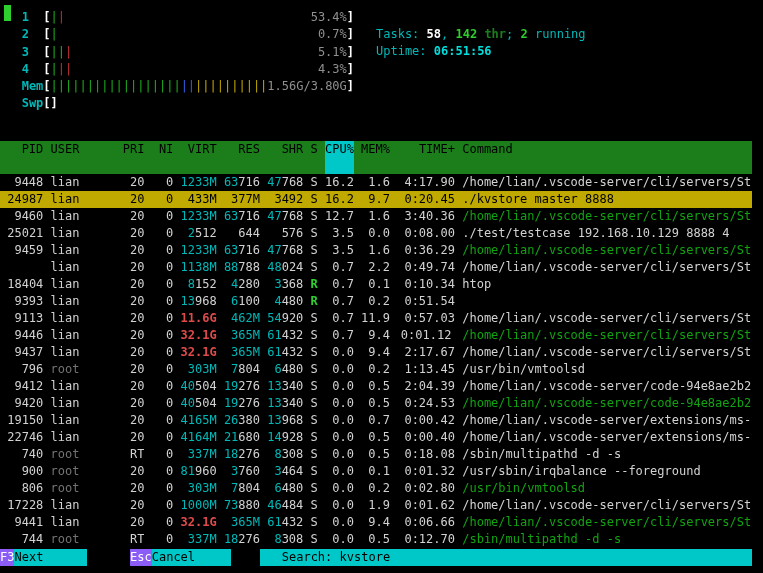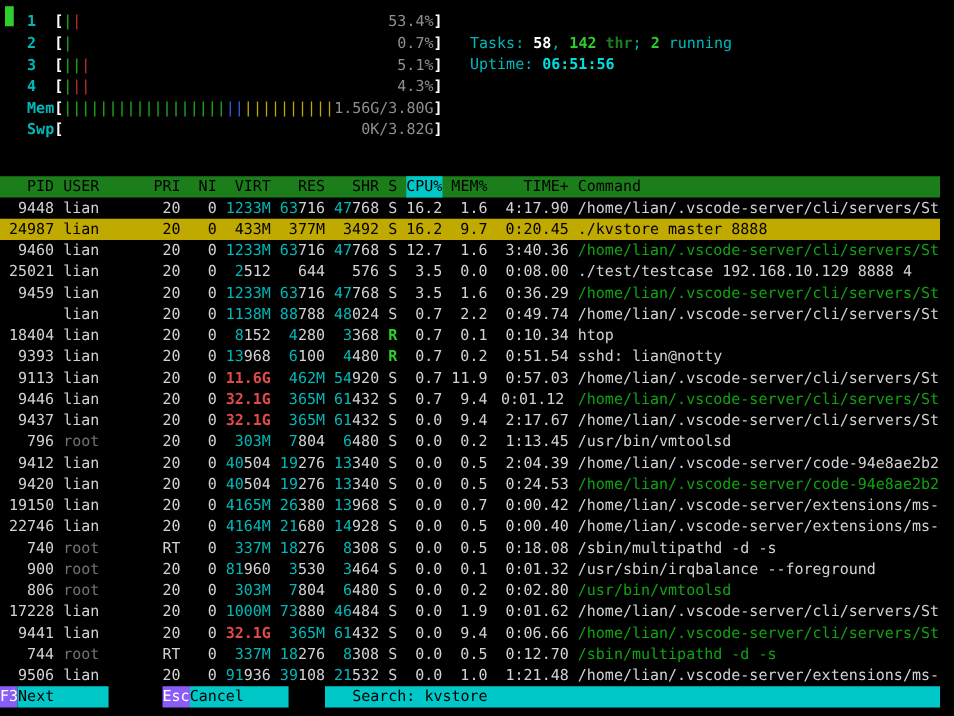--- a/index.html
+++ b/index.html
@@ -32,21 +32,21 @@
   .mval{color:var(--gray,#8f8f8f);white-space:pre;}
 
   
   #summary{position:absolute;left:376px;top:26px;}
   .sline{height:17.3px;line-height:17.3px;white-space:pre;}
   .slabel{color:var(--cyan,#00bdbd);}
   .mr1{margin-right:1ch;}
 
   
   #table{position:absolute;left:0;top:141px;width:752px;}
-  .thead{height:17px;background:var(--headerBg,#1b7e1b);display:flex;padding-left:1ch;color:#000;}
+  .thead{height:33px;background:var(--headerBg,#1b7e1b);display:flex;padding-left:1ch;color:#000;}
   .thead .cell{color:#000;}
   .thead .cell.sort{background:var(--sortBg,#00c8c8);}
   .row{height:17px;display:flex;padding-left:1ch;}
   .row.sel{background:var(--selBg,#c1aa00);}
   .row.sel .cell, .row.sel .cell span{color:#000 !important;font-weight:normal !important;}
   .cell{flex:none;white-space:pre;overflow:hidden;margin-right:1ch;}
   .cell.al-r{text-align:right;}
   .cell.al-l{text-align:left;}
   .cell.cmd{flex:1 1 auto;margin-right:0;}
   .cmd-green{color:var(--greenCmd,#11a311);}
@@ -64,21 +64,21 @@
 
 <div id="terminal">
   <div class="cursor"></div>
 
   <section id="meters">
       <div class="mline"><span class="mlabel">1</span><span class="lb">[</span><span class="mint"><span class="mbars"><span class="mbar-green">|</span><span class="mbar-red">|</span></span><span class="mval">53.4%</span></span><span class="lb">]</span></div>
       <div class="mline"><span class="mlabel">2</span><span class="lb">[</span><span class="mint"><span class="mbars"><span class="mbar-green">|</span></span><span class="mval">0.7%</span></span><span class="lb">]</span></div>
       <div class="mline"><span class="mlabel">3</span><span class="lb">[</span><span class="mint"><span class="mbars"><span class="mbar-green">||</span><span class="mbar-red">|</span></span><span class="mval">5.1%</span></span><span class="lb">]</span></div>
       <div class="mline"><span class="mlabel">4</span><span class="lb">[</span><span class="mint"><span class="mbars"><span class="mbar-green">|</span><span class="mbar-red">||</span></span><span class="mval">4.3%</span></span><span class="lb">]</span></div>
       <div class="mline"><span class="mlabel">Mem</span><span class="lb">[</span><span class="mint"><span class="mbars"><span class="mbar-green">||||||||||||||||||</span><span class="mbar-blue">||</span><span class="mbar-yellow">||||||||||</span></span><span class="mval">1.56G/3.80G</span></span><span class="lb">]</span></div>
-      <div class="mline"><span class="mlabel">Swp</span><span class="lb">[</span><span class="mint"><span class="mbars"></span><span class="mval">0K/3.82G</span></span><span class="lb">]</span></div>
+      <div class="mline"><span class="mlabel">Swp</span><span class="lb">[</span><span class="lb">]</span></div>
     </section>
 
   <section id="summary">
     <div class="sline"><span class="slabel">Tasks: </span><span class="wb">58</span><span class="slabel">, </span><span class="gb">142</span><span class="gd"> thr</span><span class="slabel">; </span><span class="gb">2</span><span class="slabel"> running</span></div>
     <div class="sline"><span class="slabel">Uptime: </span><span class="cyb">06:51:56</span></div>
   </section>
 
   <section id="table">
     <div class="thead" id="thead">
         <span class="cell al-r" style="width: 5ch;">PID</span>
@@ -198,21 +198,20 @@
           <span class="cell al-l" style="width: 9ch;">lian</span>
           <span class="cell al-r" style="width: 3ch;">20</span>
           <span class="cell al-r" style="width: 3ch;">0</span>
           <span class="cell al-r" style="width: 5ch;"><span class="cy">13</span><span>968</span></span>
           <span class="cell al-r" style="width: 5ch;"><span class="cy">6</span><span>100</span></span>
           <span class="cell al-r" style="width: 5ch;"><span class="cy">4</span><span>480</span></span>
           <span class="cell al-l st-R" style="width: 1ch;">R</span>
           <span class="cell al-r" style="width: 4ch;">0.7</span>
           <span class="cell al-r" style="width: 4ch;">0.2</span>
           <span class="cell al-r" style="width: 8ch;">0:51.54</span>
-          <span class="cell al-l cmd">sshd: lian@notty</span>
         </div>
         <div class="row">
           <span class="cell al-r" style="width: 5ch;">9113</span>
           <span class="cell al-l" style="width: 9ch;">lian</span>
           <span class="cell al-r" style="width: 3ch;">20</span>
           <span class="cell al-r" style="width: 3ch;">0</span>
           <span class="cell al-r" style="width: 5ch;"><span class="red">11.6G</span></span>
           <span class="cell al-r" style="width: 5ch;"><span class="cy">462M</span></span>
           <span class="cell al-r" style="width: 5ch;"><span class="cy">54</span><span>920</span></span>
           <span class="cell al-l" style="width: 1ch;">S</span>
@@ -332,21 +331,21 @@
           <span class="cell al-r" style="width: 4ch;">0.5</span>
           <span class="cell al-r" style="width: 8ch;">0:18.08</span>
           <span class="cell al-l cmd">/sbin/multipathd -d -s</span>
         </div>
         <div class="row">
           <span class="cell al-r" style="width: 5ch;">900</span>
           <span class="cell al-l dim" style="width: 9ch;">root</span>
           <span class="cell al-r" style="width: 3ch;">20</span>
           <span class="cell al-r" style="width: 3ch;">0</span>
           <span class="cell al-r" style="width: 5ch;"><span class="cy">81</span><span>960</span></span>
-          <span class="cell al-r" style="width: 5ch;"><span class="cy">3</span><span>530</span></span>
+          <span class="cell al-r" style="width: 5ch;"><span class="cy">3</span><span>760</span></span>
           <span class="cell al-r" style="width: 5ch;"><span class="cy">3</span><span>464</span></span>
           <span class="cell al-l" style="width: 1ch;">S</span>
           <span class="cell al-r" style="width: 4ch;">0.0</span>
           <span class="cell al-r" style="width: 4ch;">0.1</span>
           <span class="cell al-r" style="width: 8ch;">0:01.32</span>
           <span class="cell al-l cmd">/usr/sbin/irqbalance --foreground</span>
         </div>
         <div class="row">
           <span class="cell al-r" style="width: 5ch;">806</span>
           <span class="cell al-l dim" style="width: 9ch;">root</span>

